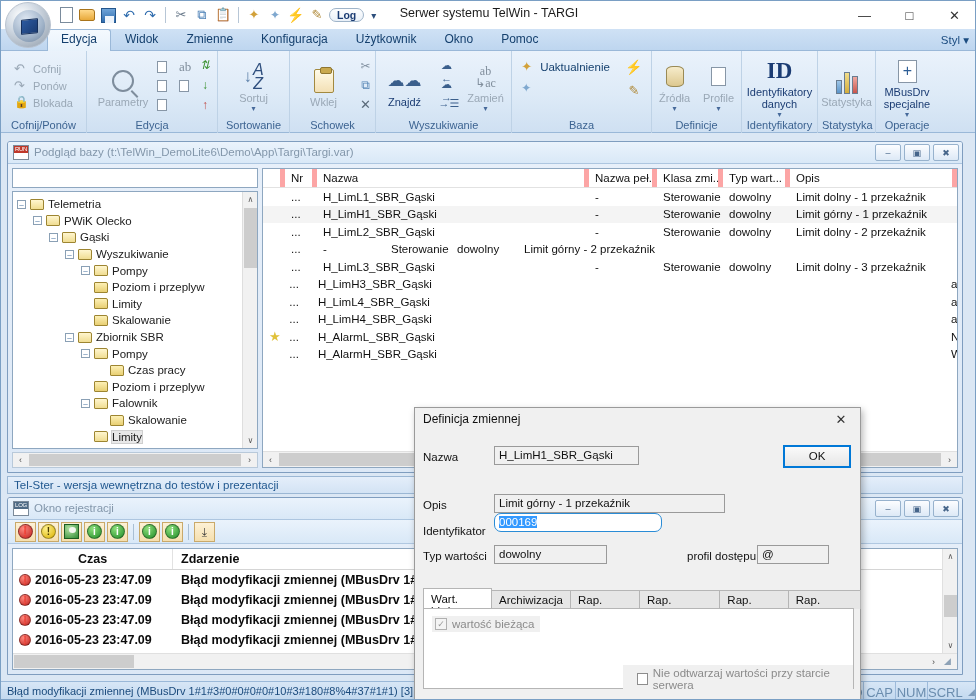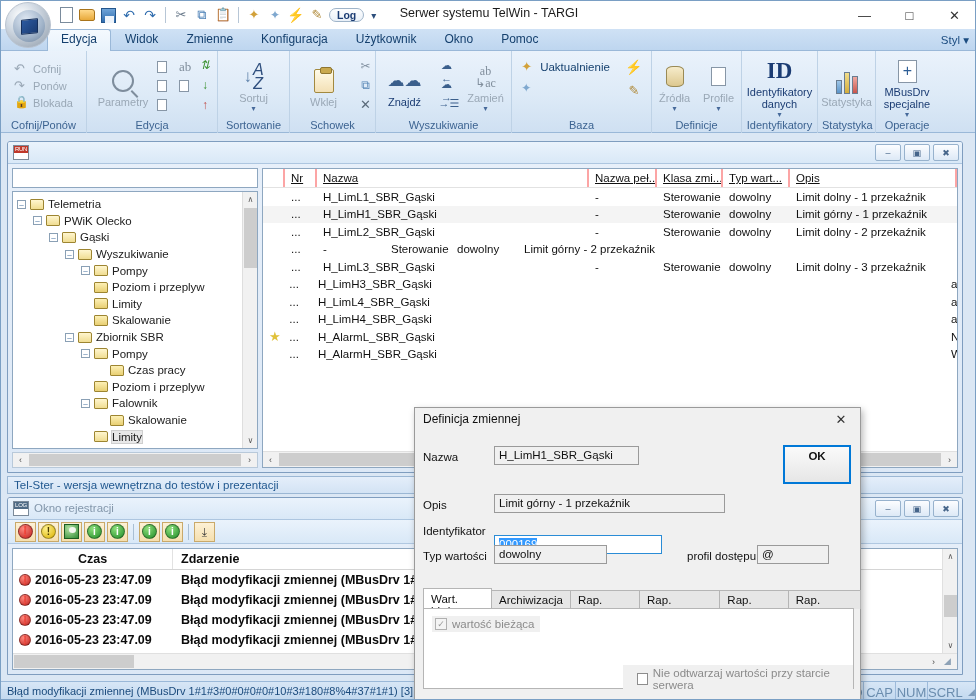--- a/index.html
+++ b/index.html
@@ -249,21 +249,21 @@
   }
   .hs-l { left: 0; } .hs-r { right: 0; }
   .hs-thumb { position: absolute; left: 16px; right: 16px; top: 1px; height: 12px; background: #cdcdcd; }
 
   
   .grid-pane { flex: 1; background: #fff; border: 1px solid #8ea7c0; position: relative; overflow: hidden; }
   .grid-head {
     display: flex; height: 19px; background: #fff;
     border-bottom: 1px solid #e2e2e2; font-size: 11.5px; color: #111;
   }
-  .gh { padding: 3px 6px 0 6px; border-right: 2px solid #fca5a5; white-space: nowrap; overflow: hidden; text-decoration: underline; }
+  .gh { padding: 3px 6px 0 6px; border-right: 5px solid #fca5a5; white-space: nowrap; overflow: hidden; }
   .grow { display: flex; height: 17.5px; font-size: 11.5px; color: #111; align-items: center; }
   .grow.alt { background: #f4f4f4; }
   .gc { padding: 0 6px; white-space: nowrap; overflow: hidden; }
   .c-star { width: 22px; text-align: center; }
   .c-nr { width: 32px; }
   .c-name { width: 272px; }
   .c-full { width: 68px; }
   .c-klasa { width: 66px; }
   .c-typ { width: 67px; }
   .c-opis { flex: 1; }
@@ -641,20 +641,21 @@
     </div>
   </div>
 
   <div class="mdi">
 
     <div class="childwin" id="dbwin">
       <div class="child-tb">
         <div class="child-ico">
             <span>RUN</span>
           </div>
+        <div class="child-title">Podgląd bazy (t:\TelWin_DemoLite6\Demo\App\Targi\Targi.var)</div>
         <div class="cbtns">
           <div class="cbtn">–</div>
           <div class="cbtn">▣</div>
           <div class="cbtn">✖</div>
         </div>
       </div>
 
       <div class="db-body">
 
         <div class="tree-pane">
@@ -946,27 +947,27 @@
 
     <div id="dlg">
       <div class="dlg-tb">
         <div class="dlg-title">Definicja zmiennej</div>
         <div class="dlg-close">✕</div>
       </div>
       <div class="dlg-body">
 
         <div class="fld-label" style="left:8px; top:21px;">Nazwa</div>
         <div class="tb-in" style="left:79px; top:16px; width:145px;">H_LimH1_SBR_Gąski</div>
-        <div class="btn-ok" style="left:369px; top:16px; width:66px; height:37px;font-weight:bold;">OK</div>
+        <div class="btn-ok" style="left:369px; top:16px; width:66px; height:21px;">OK</div>
 
         <div class="fld-label" style="left:8px; top:69px;">Opis</div>
         <div class="tb-in" style="left:79px; top:64px; width:231px;">Limit górny - 1 przekaźnik</div>
 
         <div class="fld-label" style="left:8px; top:95px;">Identyfikator</div>
-        <div class="tb-in editable" style="left:79px; top:105px; width:168px;">
+        <div class="tb-in editable" style="left:79px; top:83px; width:168px;border-radius:7px;">
           <span class="sel-txt">000169</span>
         </div>
 
         <div class="fld-label" style="left:8px; top:120px;">Typ wartości</div>
         <div class="tb-in" style="left:79px; top:115px; width:113px;">dowolny</div>
         <div class="fld-label" style="left:272px; top:120px;">profil dostępu</div>
         <div class="tb-in" style="left:342px; top:115px; width:72px;">@</div>
 
         <div class="dlg-tabs">
           <div class="dtab active">Wart. bież.</div>

